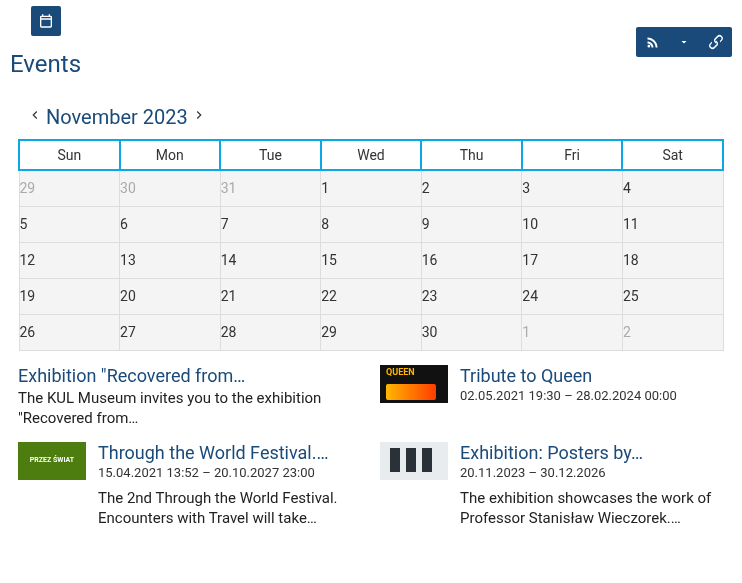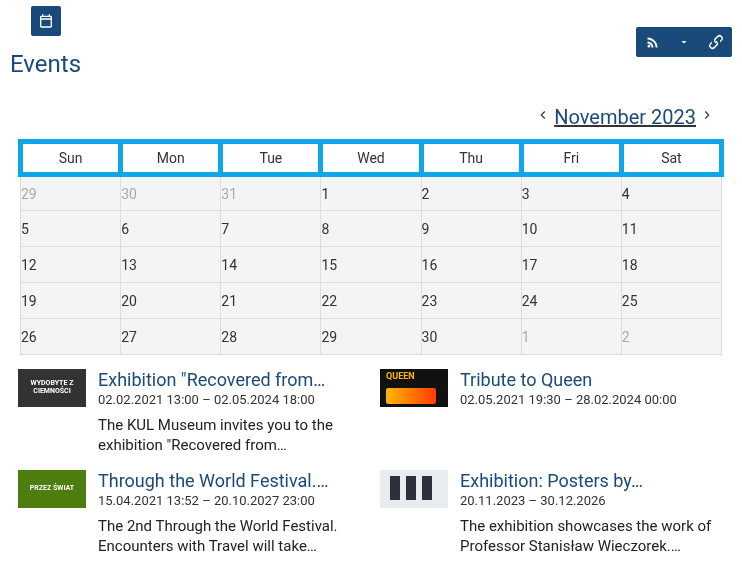--- a/index.html
+++ b/index.html
@@ -35,41 +35,40 @@
     border-radius: 2px;
   }
   .hdr-btn {
     width: 32px; height: 30px;
     display: flex; align-items: center; justify-content: center;
     cursor: pointer;
   }
   .hdr-btn svg { fill: #fff; }
   .cal-wrap { padding: 12px 18px 0; }
   .cal-head {
-    display: flex; align-items: center; justify-content: flex-end;
+    display: flex; align-items: center; justify-content: flex-start;
     padding: 4px 6px 10px;
-    text-decoration: underline;
   }
   .nav-arrow {
     cursor: pointer;
     padding: 4px;
   }
   .nav-arrow svg { stroke: #333; fill: none; }
   .cal-month {
     font-size: 20px;
     color: #1a4a7a;
     font-weight: 400;
   }
   .cal-grid {
     border-collapse: collapse;
     width: 100%;
     table-layout: fixed;
   }
   .cal-grid th {
-    border: 5px solid #0ea5e9;
+    border: 2px solid #0ea5e9;
     padding: 6px 0;
     font-weight: 400;
     background: #fff;
     font-size: 14px;
   }
   .cal-grid td {
     border: 1px solid #ddd;
     text-align: left;
     background: #f4f4f4;
     height: 36px;
@@ -243,25 +242,22 @@
           <td>30</td>
           <td class="other-month">1</td>
           <td class="other-month">2</td>
         </tr>
       </tbody>
   </table>
 </div>
 
 <div class="events" id="event-list">
     <div class="event">
-      <div class="thumb ">WYDOBYTE
-Z CIEMNOŚCI</div>
       <div class="event-body">
         <div class="event-title">Exhibition "Recovered from…</div>
-        <div class="event-date">02.02.2021 13:00 – 02.05.2024 18:00</div>
         <div class="event-desc">The KUL Museum invites you to the exhibition "Recovered from…</div>
       </div>
     </div>
     <div class="event">
       <div class="thumb queen"></div>
       <div class="event-body">
         <div class="event-title">Tribute to Queen</div>
         <div class="event-date">02.05.2021 19:30 – 28.02.2024 00:00</div>
       </div>
     </div>

